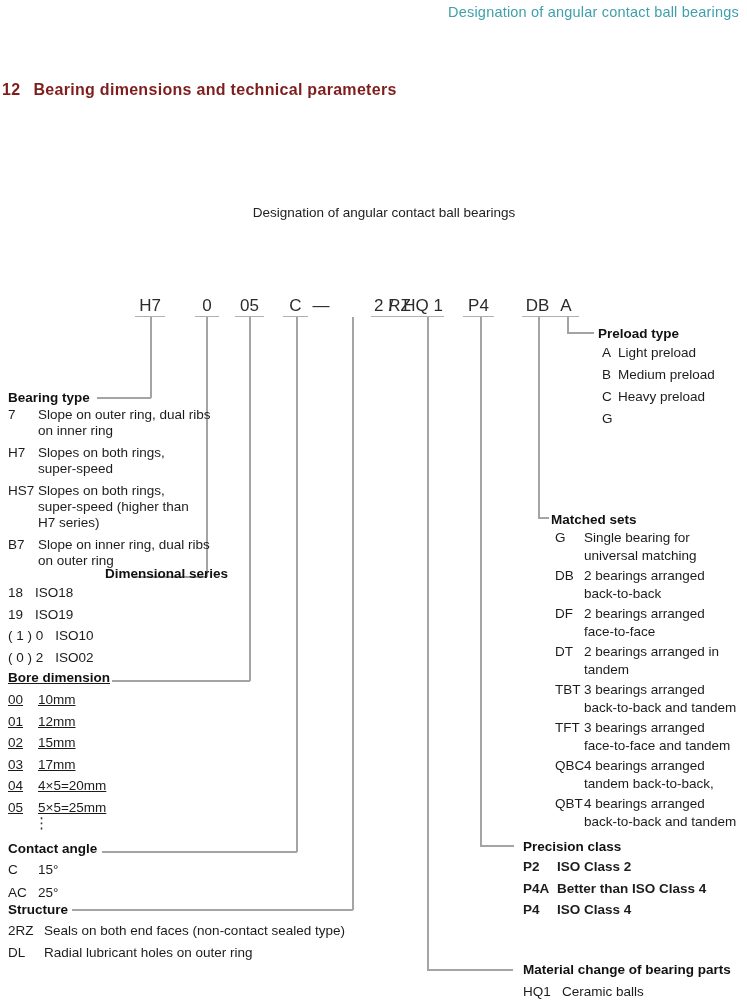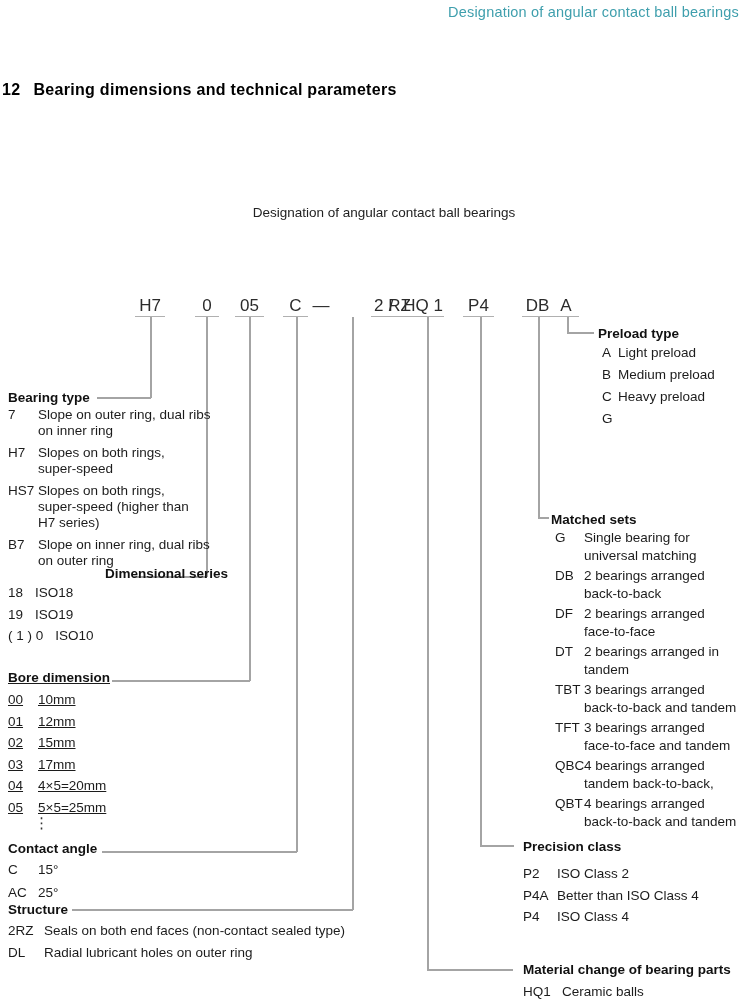--- a/index.html
+++ b/index.html
@@ -2,21 +2,21 @@
 <html><head>
 <meta charset="utf-8">
 <style>
   html,body { margin:0; padding:0; background:#fff; }
   #canvas {
     position:relative; width:747px; height:1000px; background:#ffffff;
     font-family:"Liberation Sans", sans-serif; color:#1e1e1e; overflow:hidden;
   }
   .top-title { position:absolute; top:4px; right:8px; font-size:14.5px; letter-spacing:0.2px; }
   .heading { position:absolute; top:81px; left:2px; display:flex; gap:13px;
-             font-weight:bold; font-size:16px; color:#000000; letter-spacing:0.3px; }
+             font-weight:bold; font-size:16px; color:#7f1d1d; letter-spacing:0.3px; }
   .caption { position:absolute; top:205px; left:84px; width:600px; text-align:center;
              font-size:13.5px; color:#222; }
 
   
   .token { position:absolute; top:295px; height:21px; line-height:21px; text-align:center;
            font-size:17px; color:#2b2b2b; }
   .token.u { border-bottom:1.5px solid #b0b0b0; }
 
   
   .vline, .hline { position:absolute; background:#a4a4a4; }
@@ -60,21 +60,21 @@
   #sec-preload .rows { margin-top:3px; margin-left:4px; }
   #sec-preload .row { line-height:18px; margin-bottom:4px; }
   #sec-preload .code { width:16px; }
 
   #sec-matched { left:551px; top:512px; width:194px; }
   #sec-matched .rows { margin-top:2px; margin-left:4px; }
   #sec-matched .row { line-height:18px; margin-bottom:2px; }
   #sec-matched .code { width:29px; }
 
   #sec-precision { left:523px; top:839px; width:210px; }
-  #sec-precision .rows { margin-top:9px; }
+  #sec-precision .rows { margin-top:2px;font-weight:bold; }
   #sec-precision .row { line-height:21.5px; }
   #sec-precision .code { width:34px; }
 
   #sec-material { left:523px; top:962px; width:224px; }
   #sec-material .rows { margin-top:6px; }
   #sec-material .row { line-height:18px; }
   #sec-material .code { width:39px; }
 </style>
 </head>
 <body>
@@ -157,20 +157,24 @@
           <span class="desc">ISO18</span>
         </div>
         <div class="row">
           <span class="code">19</span>
           <span class="desc">ISO19</span>
         </div>
         <div class="row">
           <span class="code">( 1 ) 0</span>
           <span class="desc">ISO10</span>
         </div>
+        <div class="row">
+          <span class="code">( 0 ) 2</span>
+          <span class="desc">ISO02</span>
+        </div>
       </div>
   </div>
 
   <div class="section" id="sec-bore">
     <div class="hdr">Bore dimension</div>
     <div class="rows">
         <div class="row">
           <span class="code">00</span>
           <span class="desc">10mm</span>
         </div>

